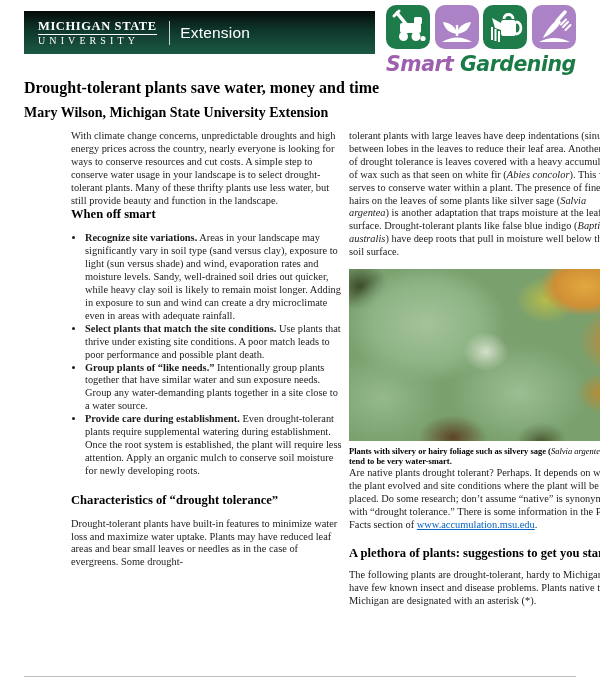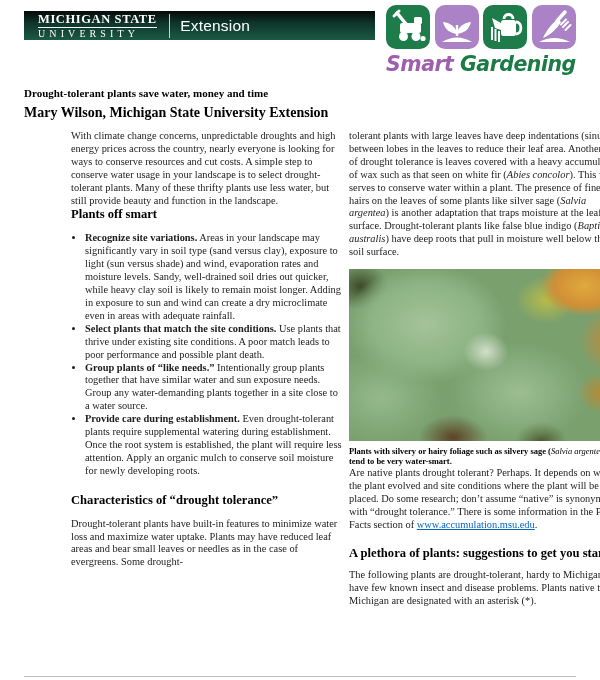--- a/index.html
+++ b/index.html
@@ -9,21 +9,21 @@
     width: 600px; height: 680px;
     background: #ffffff;
     font-family: "Liberation Serif", serif;
     color: #1b1b1b;
     overflow: hidden;
   }
 
   
   .msu-banner {
     position: absolute; left: 24px; top: 11px;
-    width: 351px; height: 29px;
+    width: 351px; height: 43px;
     background: linear-gradient(180deg, #060909 0%, #0e352a 42%, #1c5a45 100%);
     display: flex; align-items: center;
   }
   .msu-wordmark { margin-left: 14px; color: #fff; }
   .msu-line1 {
     font-family: "Liberation Serif", serif;
     font-size: 12.5px; font-weight: bold; letter-spacing: 0.6px;
     border-bottom: 1.5px solid #fff; padding-bottom: 1px; line-height: 13px;
   }
   .msu-line2 {
@@ -46,22 +46,22 @@
     margin-top: 3px;
     font-family: "DejaVu Sans", sans-serif;
     font-weight: bold; font-size: 20.5px; line-height: 24px;
     letter-spacing: -0.5px; white-space: nowrap; font-style: italic;
   }
   .sg-brand .w1 { color: #9d5fae; }
   .sg-brand .w2 { color: #1b7b46; }
 
   
   .doc-title {
-    position: absolute; left: 24px; top: 87px;
-    font-size: 11px; font-weight: bold; color: #000;
+    position: absolute; left: 24px; top: 79px;
+    font-size: 16px; font-weight: bold; color: #000;
   }
   .doc-byline {
     position: absolute; left: 24px; top: 105px;
     font-size: 14px; font-weight: bold; color: #000;
   }
 
   
   .col { position: absolute; top: 130px; font-size: 10.4px; line-height: 12.9px; margin-left: 47px; }
   .col-left  { left: 24px;  width: 272px; }
   .col-right { left: 302px; width: 274px; }
@@ -174,21 +174,21 @@
       <span class="w2">Gardening</span>
     </div>
   </div>
 
   <h1 class="doc-title">Drought-tolerant plants save water, money and time</h1>
   <div class="doc-byline">Mary Wilson, Michigan State University Extension</div>
 
   <div class="col col-left">
     <p class="mb-para">With climate change concerns, unpredictable droughts and high energy prices across the country, nearly everyone is looking for ways to conserve resources and cut costs. A simple step to conserve water usage in your landscape is to select drought-tolerant plants. Many of these thrifty plants use less water, but still provide beauty and function in the landscape.</p>
 
-    <h2 class="h-start">Plants off smart</h2>
+    <h2 class="h-start">When off smart</h2>
 
 
     <ul class="strategies">
       <li><b>Recognize site variations.</b><span> Areas in your landscape may significantly vary in soil type (sand versus clay), exposure to light (sun versus shade) and wind, evaporation rates and moisture levels. Sandy, well-drained soil dries out quicker, while heavy clay soil is likely to remain moist longer. Adding in exposure to sun and wind can create a dry microclimate even in areas with adequate rainfall.</span></li>
       <li><b>Select plants that match the site conditions.</b><span> Use plants that thrive under existing site conditions. A poor match leads to poor performance and possible plant death.</span></li>
       <li><b>Group plants of “like needs.”</b><span> Intentionally group plants together that have similar water and sun exposure needs. Group any water-demanding plants together in a site close to a water source.</span></li>
       <li><b>Provide care during establishment.</b><span> Even drought-tolerant plants require supplemental watering during establishment. Once the root system is established, the plant will require less attention. Apply an organic mulch to conserve soil moisture for newly developing roots.</span></li>
     </ul>
 
     <h2 class="h-char">Characteristics of “drought tolerance”</h2>

